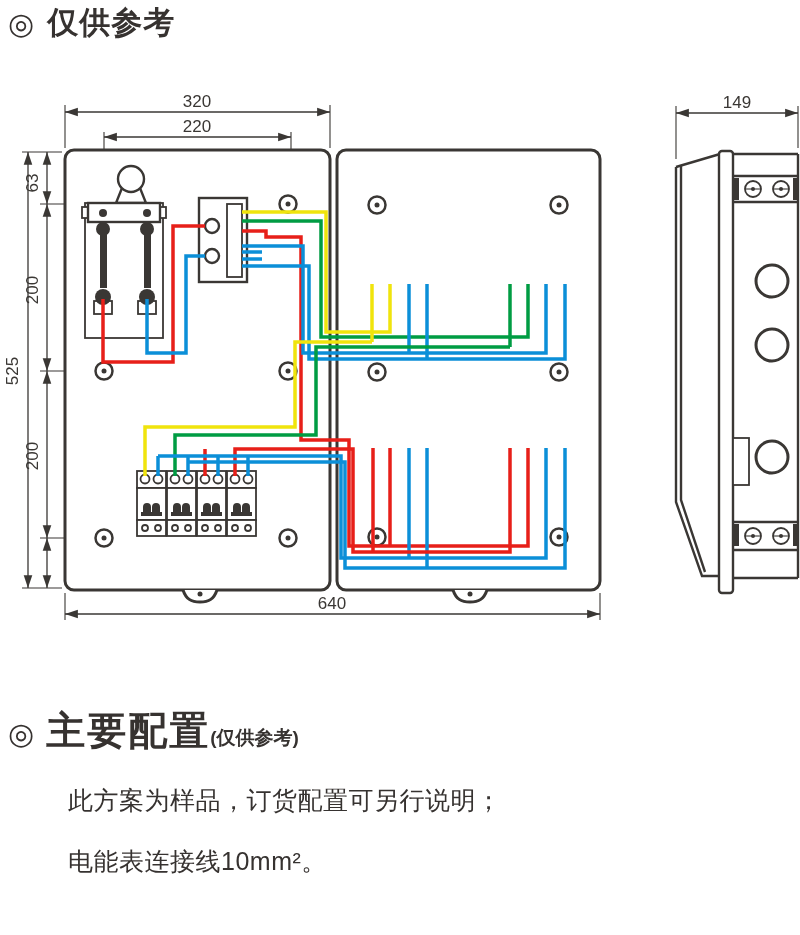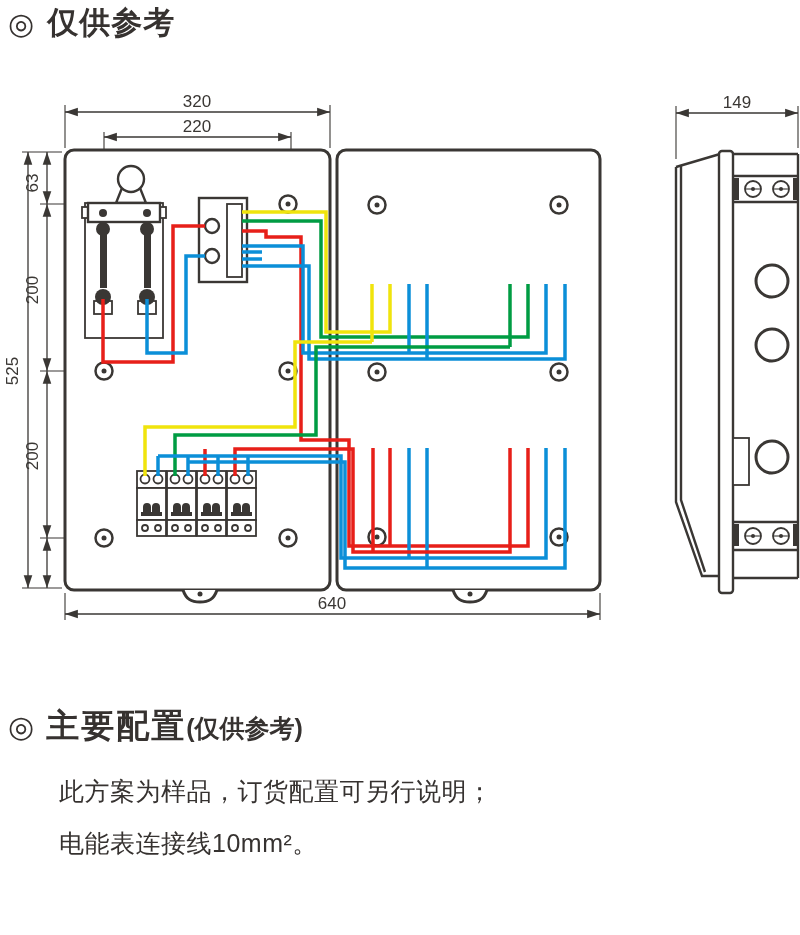--- a/index.html
+++ b/index.html
@@ -16,25 +16,25 @@
   .box{fill:#fff;stroke:#3a3734;stroke-width:3;}
   .comp{fill:#fff;stroke:#3a3734;stroke-width:2.4;}
   .compthin{fill:#fff;stroke:#3a3734;stroke-width:1.8;}
   .solid{fill:#3a3734;stroke:none;}
   .wire{fill:none;stroke-width:3.5;}
   .wy{stroke:#f0e40c;} .wg{stroke:#009c43;} .wb{stroke:#0b8fd8;} .wr{stroke:#e71f19;}
   .sv{fill:none;stroke:#3a3734;stroke-width:2.4;}
   .config-head{position:absolute;top:704px;left:8px;display:flex;align-items:baseline;
                font-weight:bold;}
   .config-head .bullet{font-size:30px;font-weight:normal;margin-right:12px;}
-  .config-head .main{font-size:33px;letter-spacing:2px;}
-  .config-head .note{font-size:25px;}
+  .config-head .main{font-size:39px;letter-spacing:2px;}
+  .config-head .note{font-size:19px;}
   .config-lines{position:absolute;top:762px;left:52px;font-size:25px;line-height:45px;
                 letter-spacing:0.5px;}
-  .config-lines p{margin:7px;}
+  .config-lines p{margin:16px;}
 </style>
 </head>
 <body>
 
 <div class="page">
 
   <div class="title-row">
     <span class="bullet">◎</span>
     <span>仅供参考</span>
   </div>

